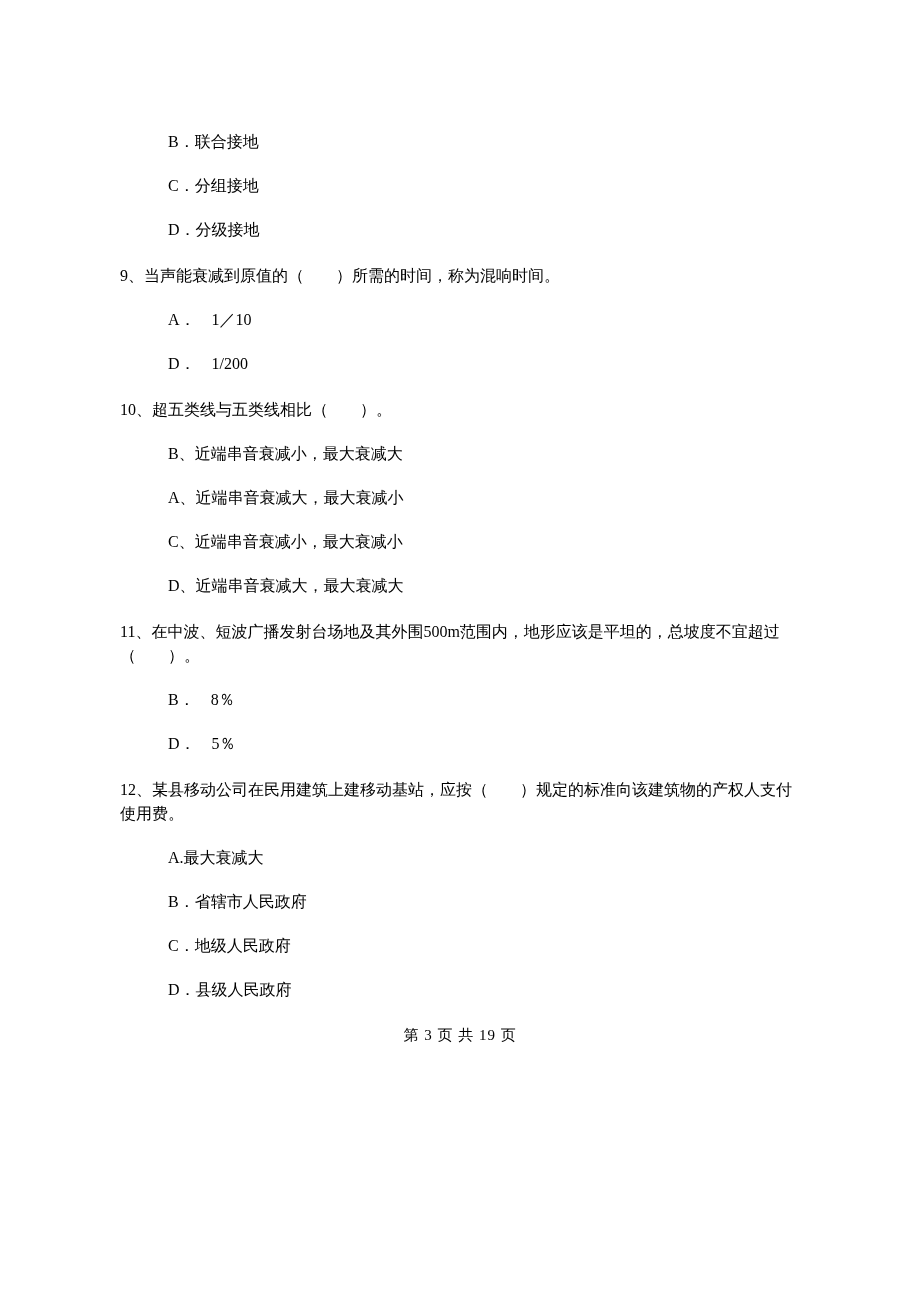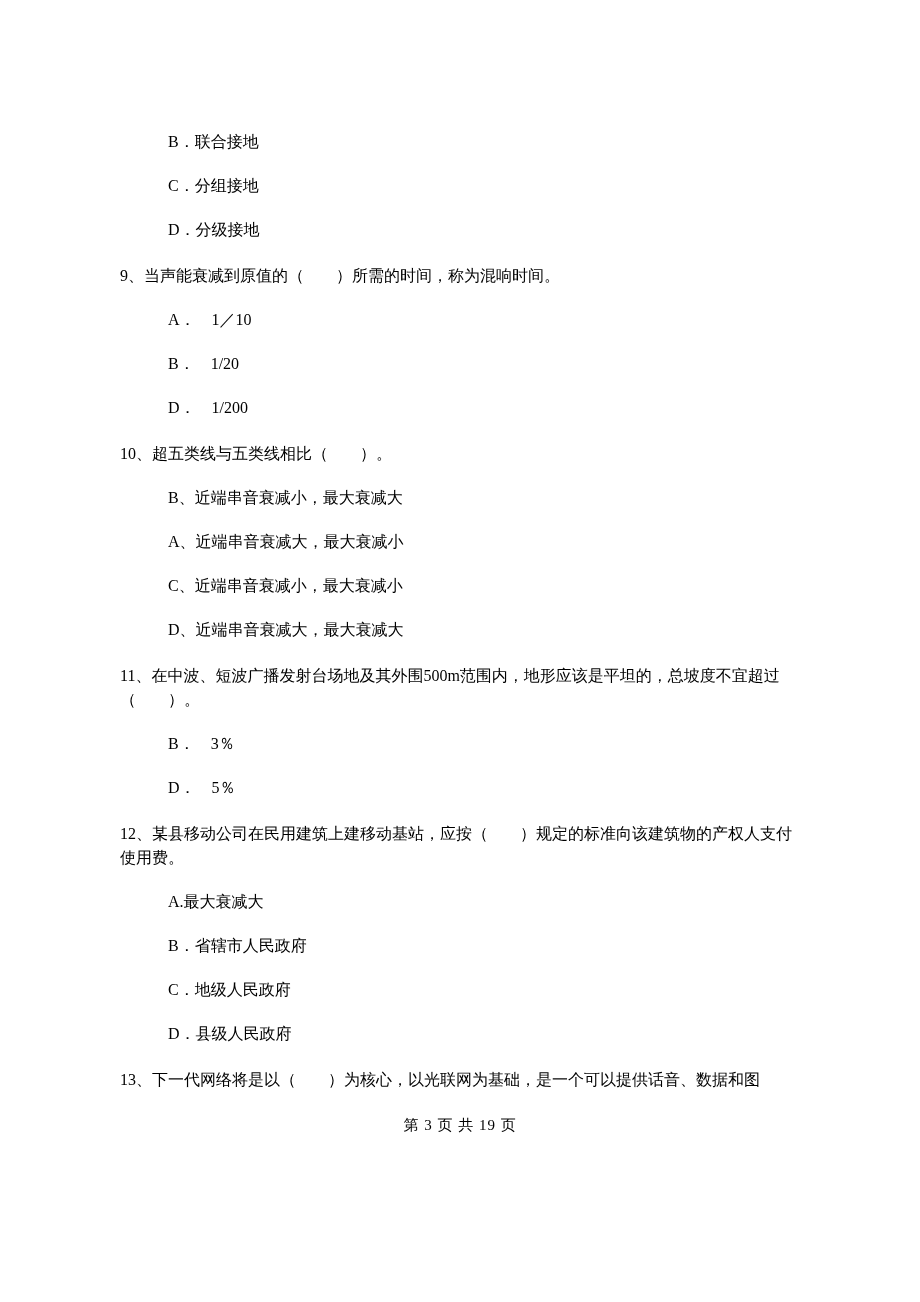--- a/index.html
+++ b/index.html
@@ -41,44 +41,40 @@
 
 <div class="page">
 
   <div class="option">B．联合接地</div>
   <div class="option">C．分组接地</div>
   <div class="option">D．分级接地</div>
 
   <div class="question">
     <div class="question-text">9、当声能衰减到原值的（　　）所需的时间，称为混响时间。</div>
     <div class="option">A．　1／10</div>
-    <div class="option">B．　1/20</div>
     <div class="option">D．　1/200</div>
   </div>
 
   <div class="question">
     <div class="question-text">10、超五类线与五类线相比（　　）。</div>
     <div class="option">B、近端串音衰减小，最大衰减大</div>
     <div class="option">A、近端串音衰减大，最大衰减小</div>
     <div class="option">C、近端串音衰减小，最大衰减小</div>
     <div class="option">D、近端串音衰减大，最大衰减大</div>
   </div>
 
   <div class="question">
     <div class="question-text">11、在中波、短波广播发射台场地及其外围500m范围内，地形应该是平坦的，总坡度不宜超过（　　）。</div>
-    <div class="option">B．　3％</div>
+    <div class="option">B．　8％</div>
     <div class="option">D．　5％</div>
   </div>
 
   <div class="question">
     <div class="question-text">12、某县移动公司在民用建筑上建移动基站，应按（　　）规定的标准向该建筑物的产权人支付使用费。</div>
     <div class="option">A.最大衰减大</div>
     <div class="option">B．省辖市人民政府</div>
     <div class="option">C．地级人民政府</div>
     <div class="option">D．县级人民政府</div>
   </div>
 
-  <div class="question">
-    <div class="question-text" style="margin-bottom:2px;">13、下一代网络将是以（　　）为核心，以光联网为基础，是一个可以提供话音、数据和图</div>
-  </div>
 
   <div class="footer">第 3 页 共 19 页</div>
 </div>
 
 </body></html>

